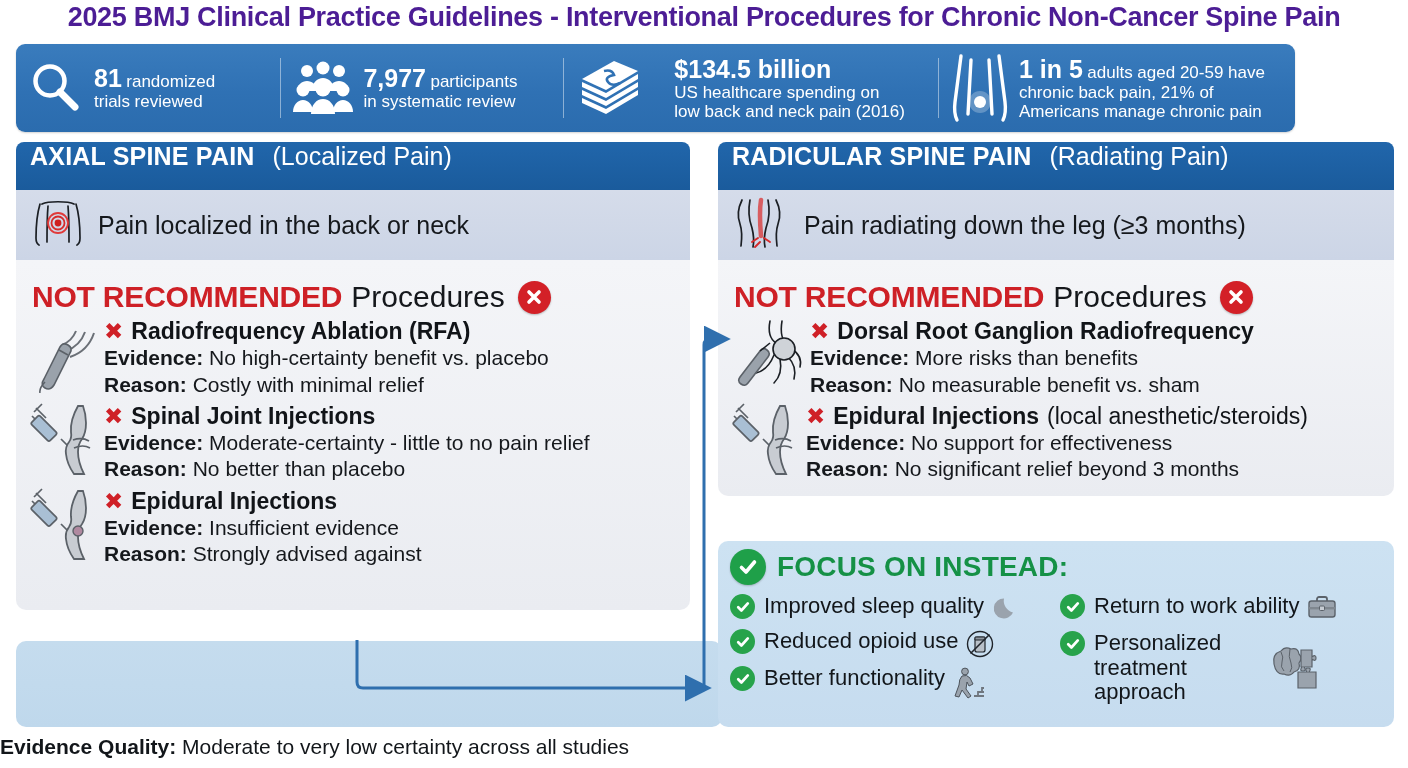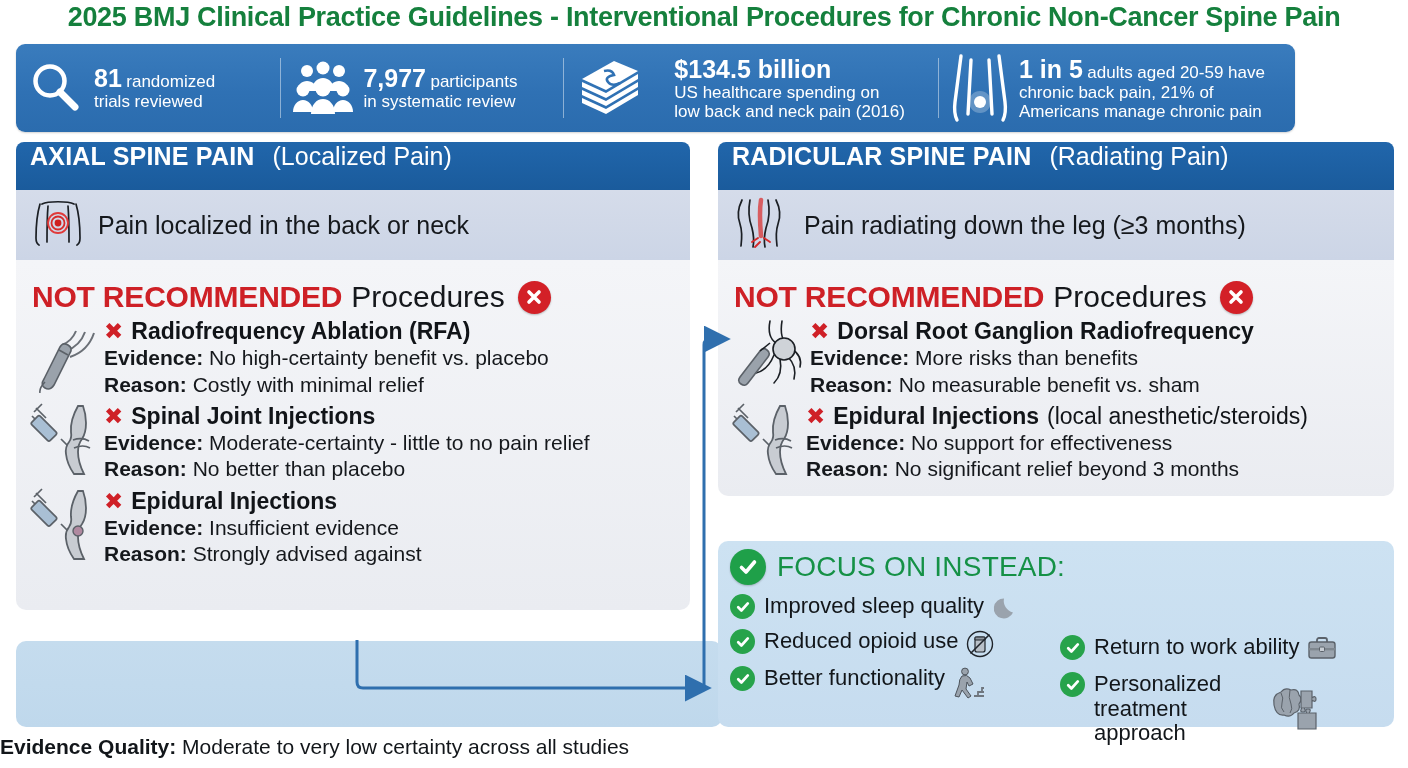--- a/index.html
+++ b/index.html
@@ -9,21 +9,21 @@
     font-family:"Liberation Sans","DejaVu Sans",sans-serif;
     overflow:hidden;
     position:relative;
   }
   .page{position:relative;width:1408px;height:768px;}
 
   
   .title{
     position:absolute;left:0;top:2px;width:1408px;
     text-align:center;
-    font-size:27px;font-weight:bold;color:#15803d;
+    font-size:27px;font-weight:bold;color:#4c1d95;
     letter-spacing:-0.3px;
     white-space:nowrap;
   }
 
   
   .statsbar{
     position:absolute;left:16px;top:44px;width:1279px;height:88px;
     background:linear-gradient(180deg,#3a7cbd 0%,#2f71b4 55%,#2b6cae 100%);
     border-radius:9px;
     display:flex;align-items:stretch;
@@ -100,27 +100,27 @@
   }
 
   
   #focus-box{
     position:absolute;left:718px;top:541px;width:676px;height:186px;
     background:linear-gradient(180deg,#cde2f2 0%,#c6dcef 100%);
     border-radius:10px;
     box-sizing:border-box;padding:8px 10px 6px 12px;
   }
   .focus-head{display:flex;align-items:center;margin-bottom:2px;}
-  .focus-head .ftxt{font-size:28px;font-weight:normal;color:#159146;margin-left:11px;letter-spacing:.2px;}
+  .focus-head .ftxt{font-size:28px;font-weight:bold;color:#159146;margin-left:11px;letter-spacing:.2px;}
   .check-big{width:36px;height:36px;border-radius:50%;background:#1fa049;display:flex;align-items:center;justify-content:center;box-shadow:0 1px 2px rgba(0,0,0,.22);}
   .check-sm{width:25px;height:25px;border-radius:50%;background:#27a34b;display:flex;align-items:center;justify-content:center;flex:0 0 25px;}
   .fcols{display:flex;}
   .fcol{display:flex;flex-direction:column;}
   .fcolA{width:330px;}
-  .fcolB{width:320px;margin-top:41px;}
+  .fcolB{width:320px;}
   .fitem{display:flex;align-items:flex-start;margin-top:7px;}
   .fitem .flabel{font-size:22px;color:#12161a;margin-left:9px;line-height:1.12;}
   .fitem .fico{margin-left:7px;display:flex;align-items:center;}
 
   
   .evq{
     position:absolute;left:0;top:735px;width:1392px;text-align:left;
     font-size:21px;color:#12161a;
   }
   .evq b{font-weight:bold;}

